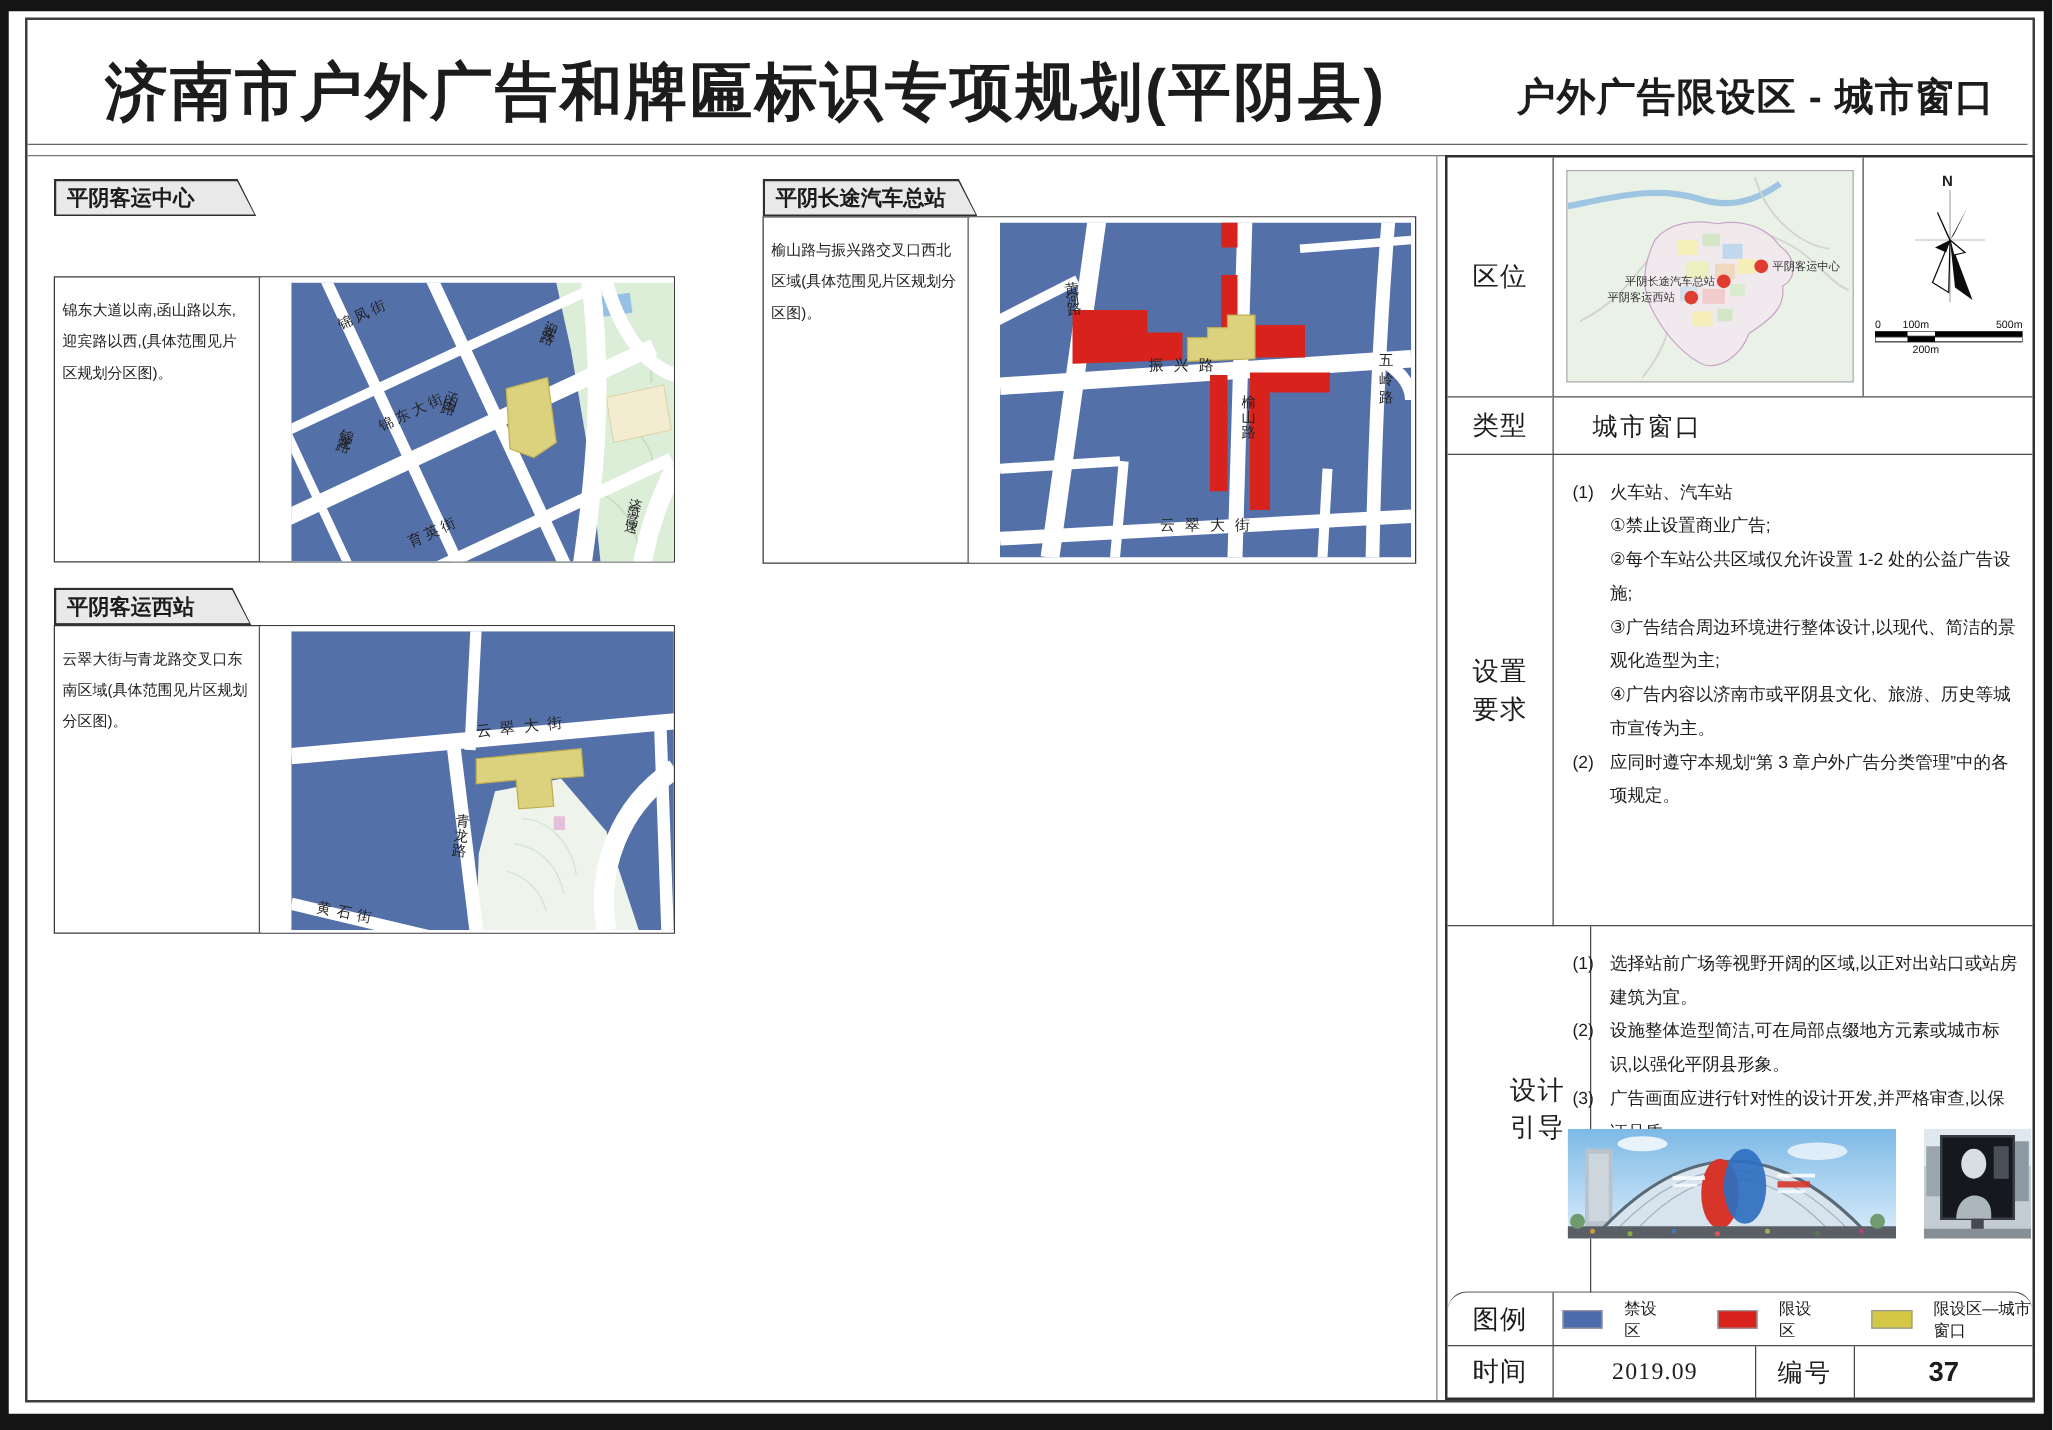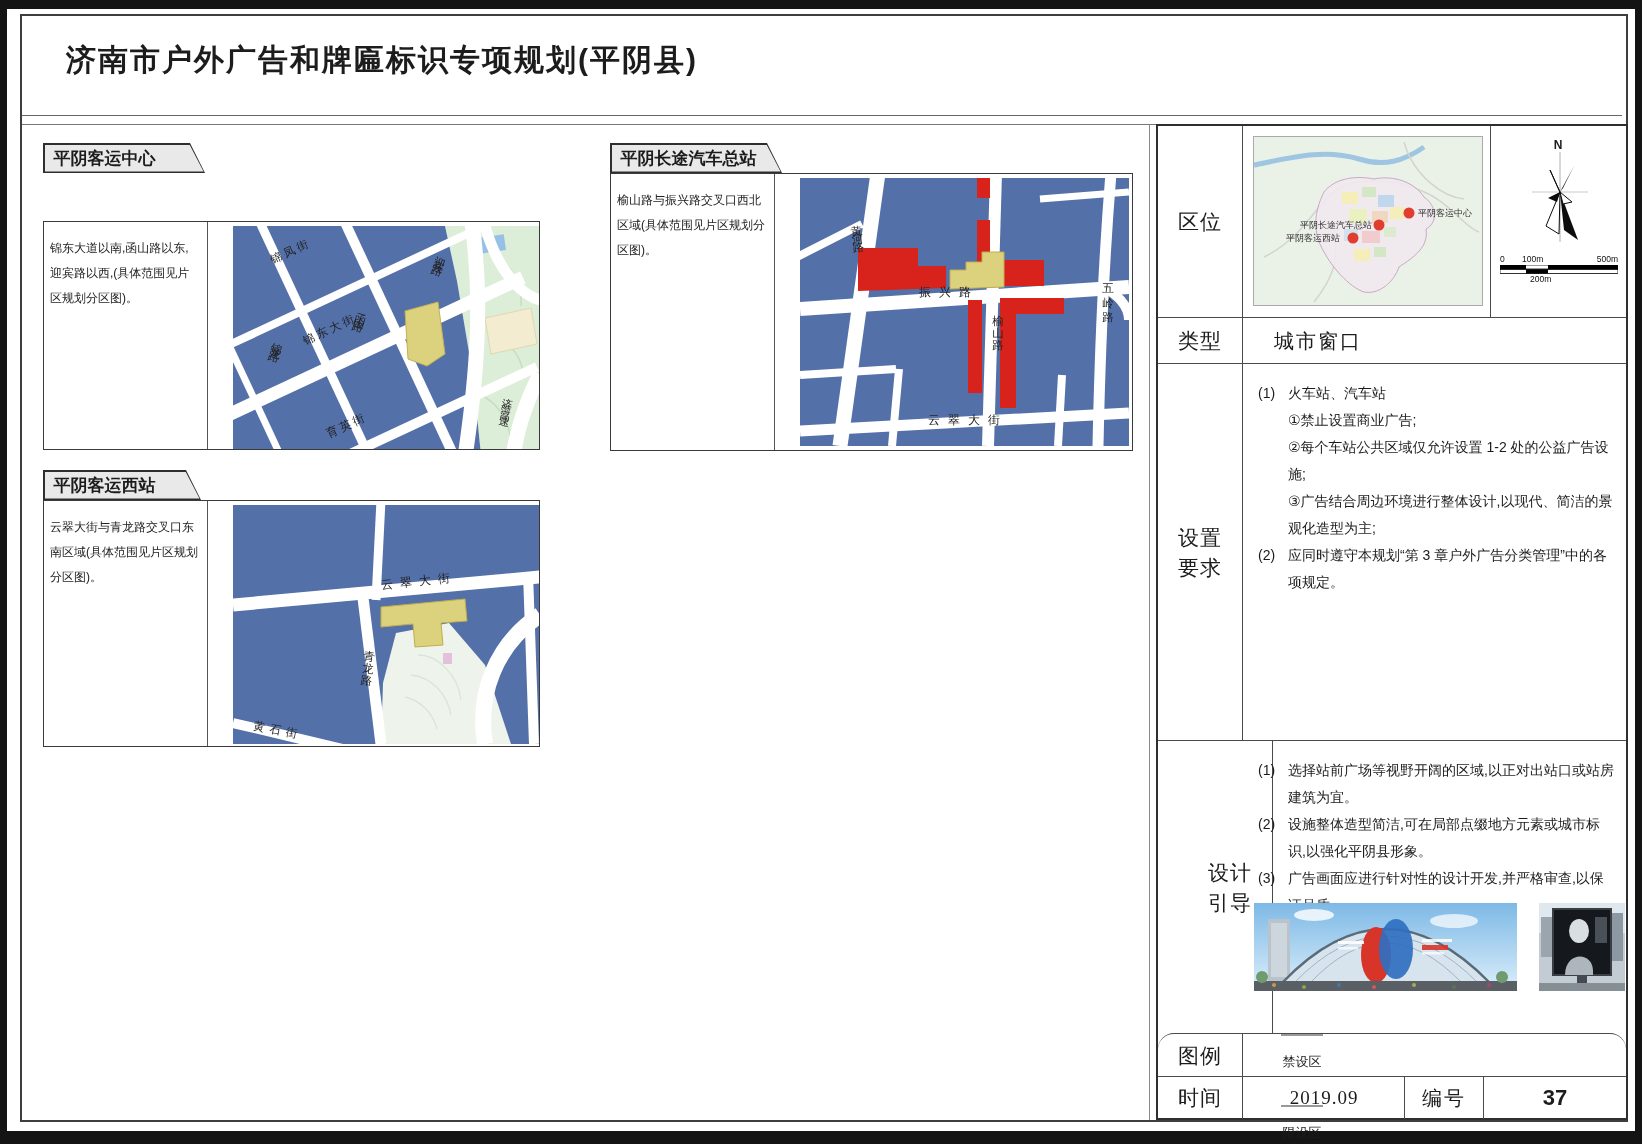--- a/index.html
+++ b/index.html
@@ -5,21 +5,21 @@
   html,body{margin:0;padding:0;background:#fff;}
   .page{position:relative;width:1642px;height:1144px;background:#fff;
         font-family:"Liberation Sans","DejaVu Sans",sans-serif;color:#1c1c1c;overflow:hidden;}
   .frame-outer{position:absolute;inset:0;border-style:solid;border-color:#141414;
         border-width:9px 7px 13px 7px;pointer-events:none;}
   .frame-inner{position:absolute;left:20px;top:14px;width:1604px;height:1104px;
         border:2px solid #3e3e3e;background:#fff;}
 
   
   .header{position:absolute;left:22px;top:16px;width:1600px;height:99px;border-bottom:1px solid #666;}
-  .page-title{position:absolute;left:44px;top:24px;font-size:30px;font-weight:bold;letter-spacing:2px;}
+  .page-title{position:absolute;left:62px;top:24px;font-size:50px;font-weight:bold;letter-spacing:2px;}
   .page-subtitle{position:absolute;right:26px;bottom:16px;font-size:31px;font-weight:bold;letter-spacing:1px;}
   .header-line2{position:absolute;left:22px;top:124px;width:1600px;border-top:1.5px solid #777;}
 
   
   .panel{position:absolute;}
   .tab-border{position:absolute;left:0;top:0;background:#2e2e2e;
         clip-path:polygon(0 0,calc(100% - 15px) 0,100% 100%,0 100%);}
   .tab-fill{position:absolute;inset:1.5px;background:#e9e9e9;
         clip-path:polygon(0 0,calc(100% - 14px) 0,100% 100%,0 100%);
         font-size:17px;font-weight:bold;line-height:27px;padding-left:9px;box-sizing:border-box;}
@@ -67,39 +67,40 @@
 
   .req-wrap{padding:16px 12px 0 14px;font-size:14px;line-height:27px;}
   .req-line{display:flex;}
   .req-line.lvl1{margin-left:30px;}
   .req-num{width:30px;flex:none;}
   .req-text{flex:1;}
 
   .photo{position:absolute;overflow:hidden;}
   .photo svg{display:block;}
 
-  .legend-wrap{position:absolute;left:6px;top:0;bottom:0;display:flex;align-items:center;gap:17px;font-size:13px;flex-direction:column;}
+  .legend-wrap{position:absolute;left:6px;top:0;bottom:0;display:flex;align-items:center;gap:17px;font-size:13px;}
   .legend-swatch{width:40px;height:13px;border:0.5px solid #999;}
   .legend-gap{width:14px;}
 
   .time-cell{position:absolute;top:0;bottom:0;display:flex;align-items:center;justify-content:center;}
   .tc-1{left:0;width:160px;font-size:19px;letter-spacing:1px;font-family:Liberation Serif, serif;}
   .tc-2{left:160px;width:80px;border-left:1.5px solid #4a4a4a;border-right:1.5px solid #4a4a4a;
         box-sizing:border-box;font-size:20px;letter-spacing:2px;}
   .tc-3{left:240px;right:0;font-size:22px;font-weight:bold;}
 </style>
 </head>
 <body>
 
 <div class="page">
   <div class="frame-inner"></div>
   <div class="frame-outer"></div>
 
   <div class="header">
     <div class="page-title">济南市户外广告和牌匾标识专项规划(平阴县)</div>
+    <div class="page-subtitle">户外广告限设区 - 城市窗口</div>
   </div>
   <div class="header-line2"></div>
 
   <div class="panel" style="left:43px;top:143px;width:497px;height:307px;">
     <div class="tab-border" style="width:162px;height:30px;">
       <div class="tab-fill">平阴客运中心</div>
     </div>
     <div class="panel-box" style="top:30px;margin-top:48px;">
       <div class="panel-text">锦东大道以南,函山路以东,迎宾路以西,(具体范围见片区规划分区图)。</div>
       <div class="panel-map">
@@ -296,20 +297,23 @@
           </div>
           <div class="req-line lvl1">
             <span class="req-text">①禁止设置商业广告;</span>
           </div>
           <div class="req-line lvl1">
             <span class="req-text">②每个车站公共区域仅允许设置 1-2 处的公益广告设施;</span>
           </div>
           <div class="req-line lvl1">
             <span class="req-text">③广告结合周边环境进行整体设计,以现代、简洁的景观化造型为主;</span>
           </div>
+          <div class="req-line lvl1">
+            <span class="req-text">④广告内容以济南市或平阴县文化、旅游、历史等城市宣传为主。</span>
+          </div>
           <div class="req-line">
             <span class="req-num">(2)</span>
             <span class="req-text">应同时遵守本规划“第 3 章户外广告分类管理”中的各项规定。</span>
           </div>
         </div>
       </div>
     </div>
 
     <div class="s-row row-sheji">
       <div class="s-label" style="white-space:pre-line;margin-left:30px;">设计

